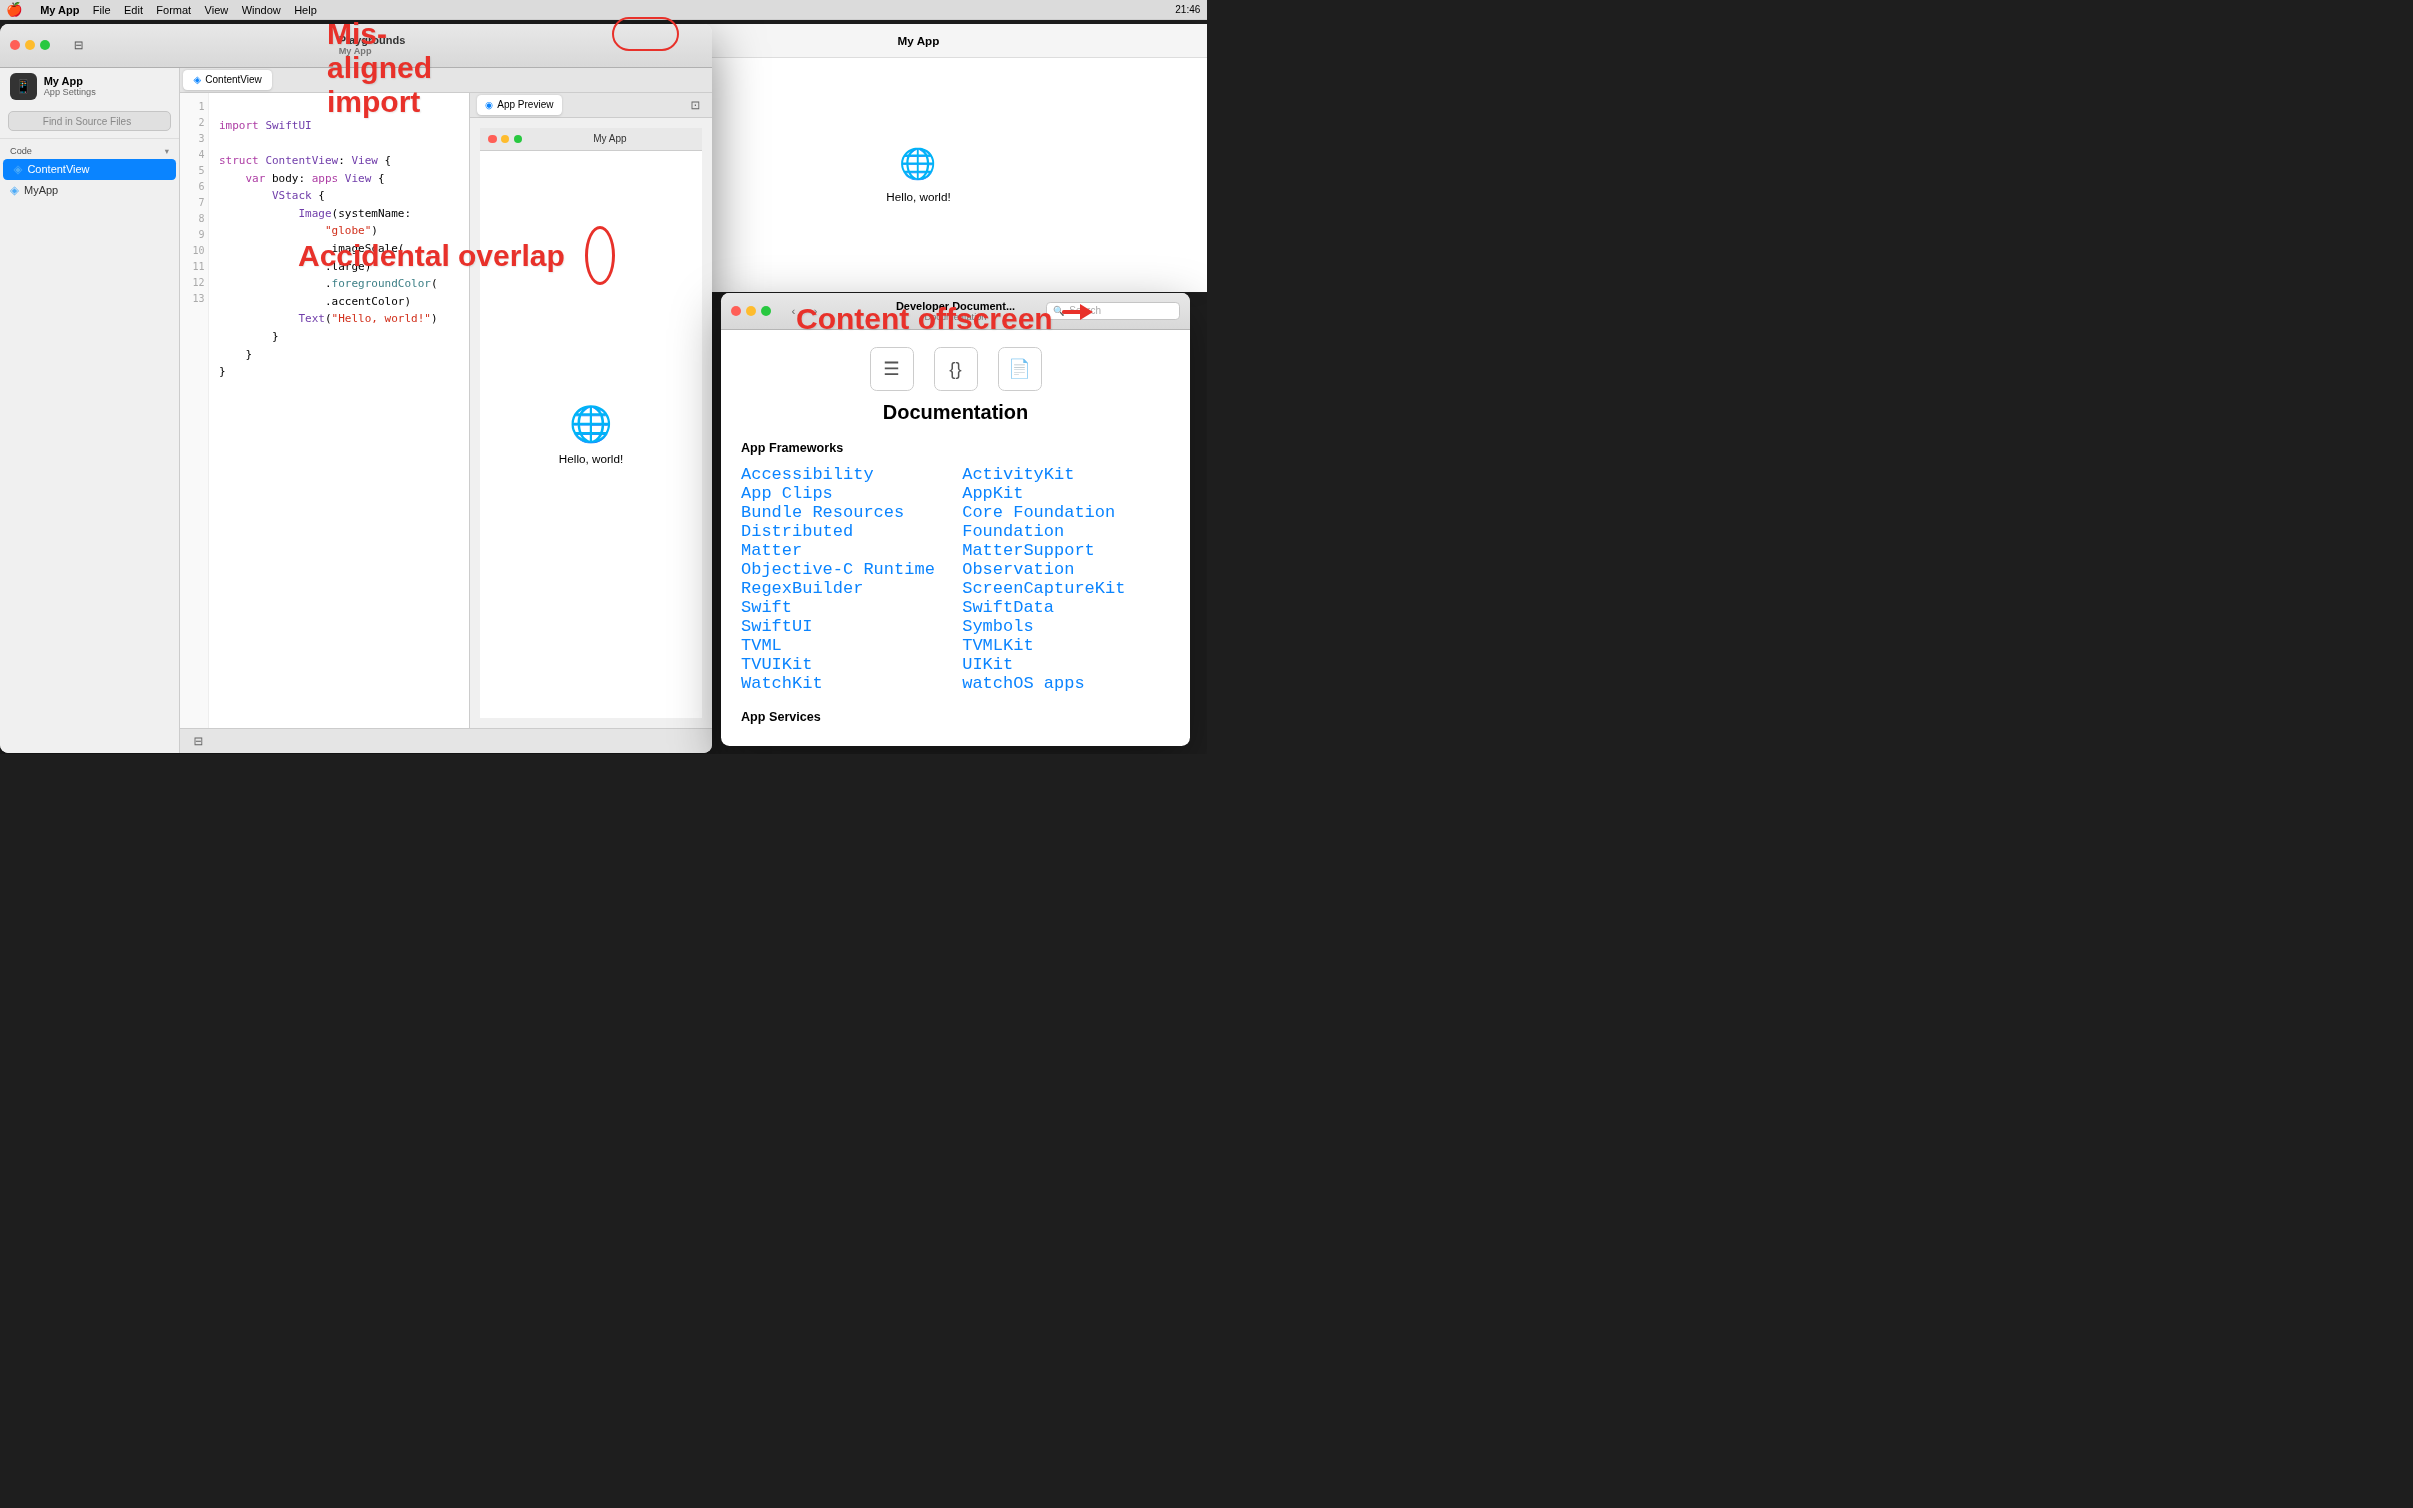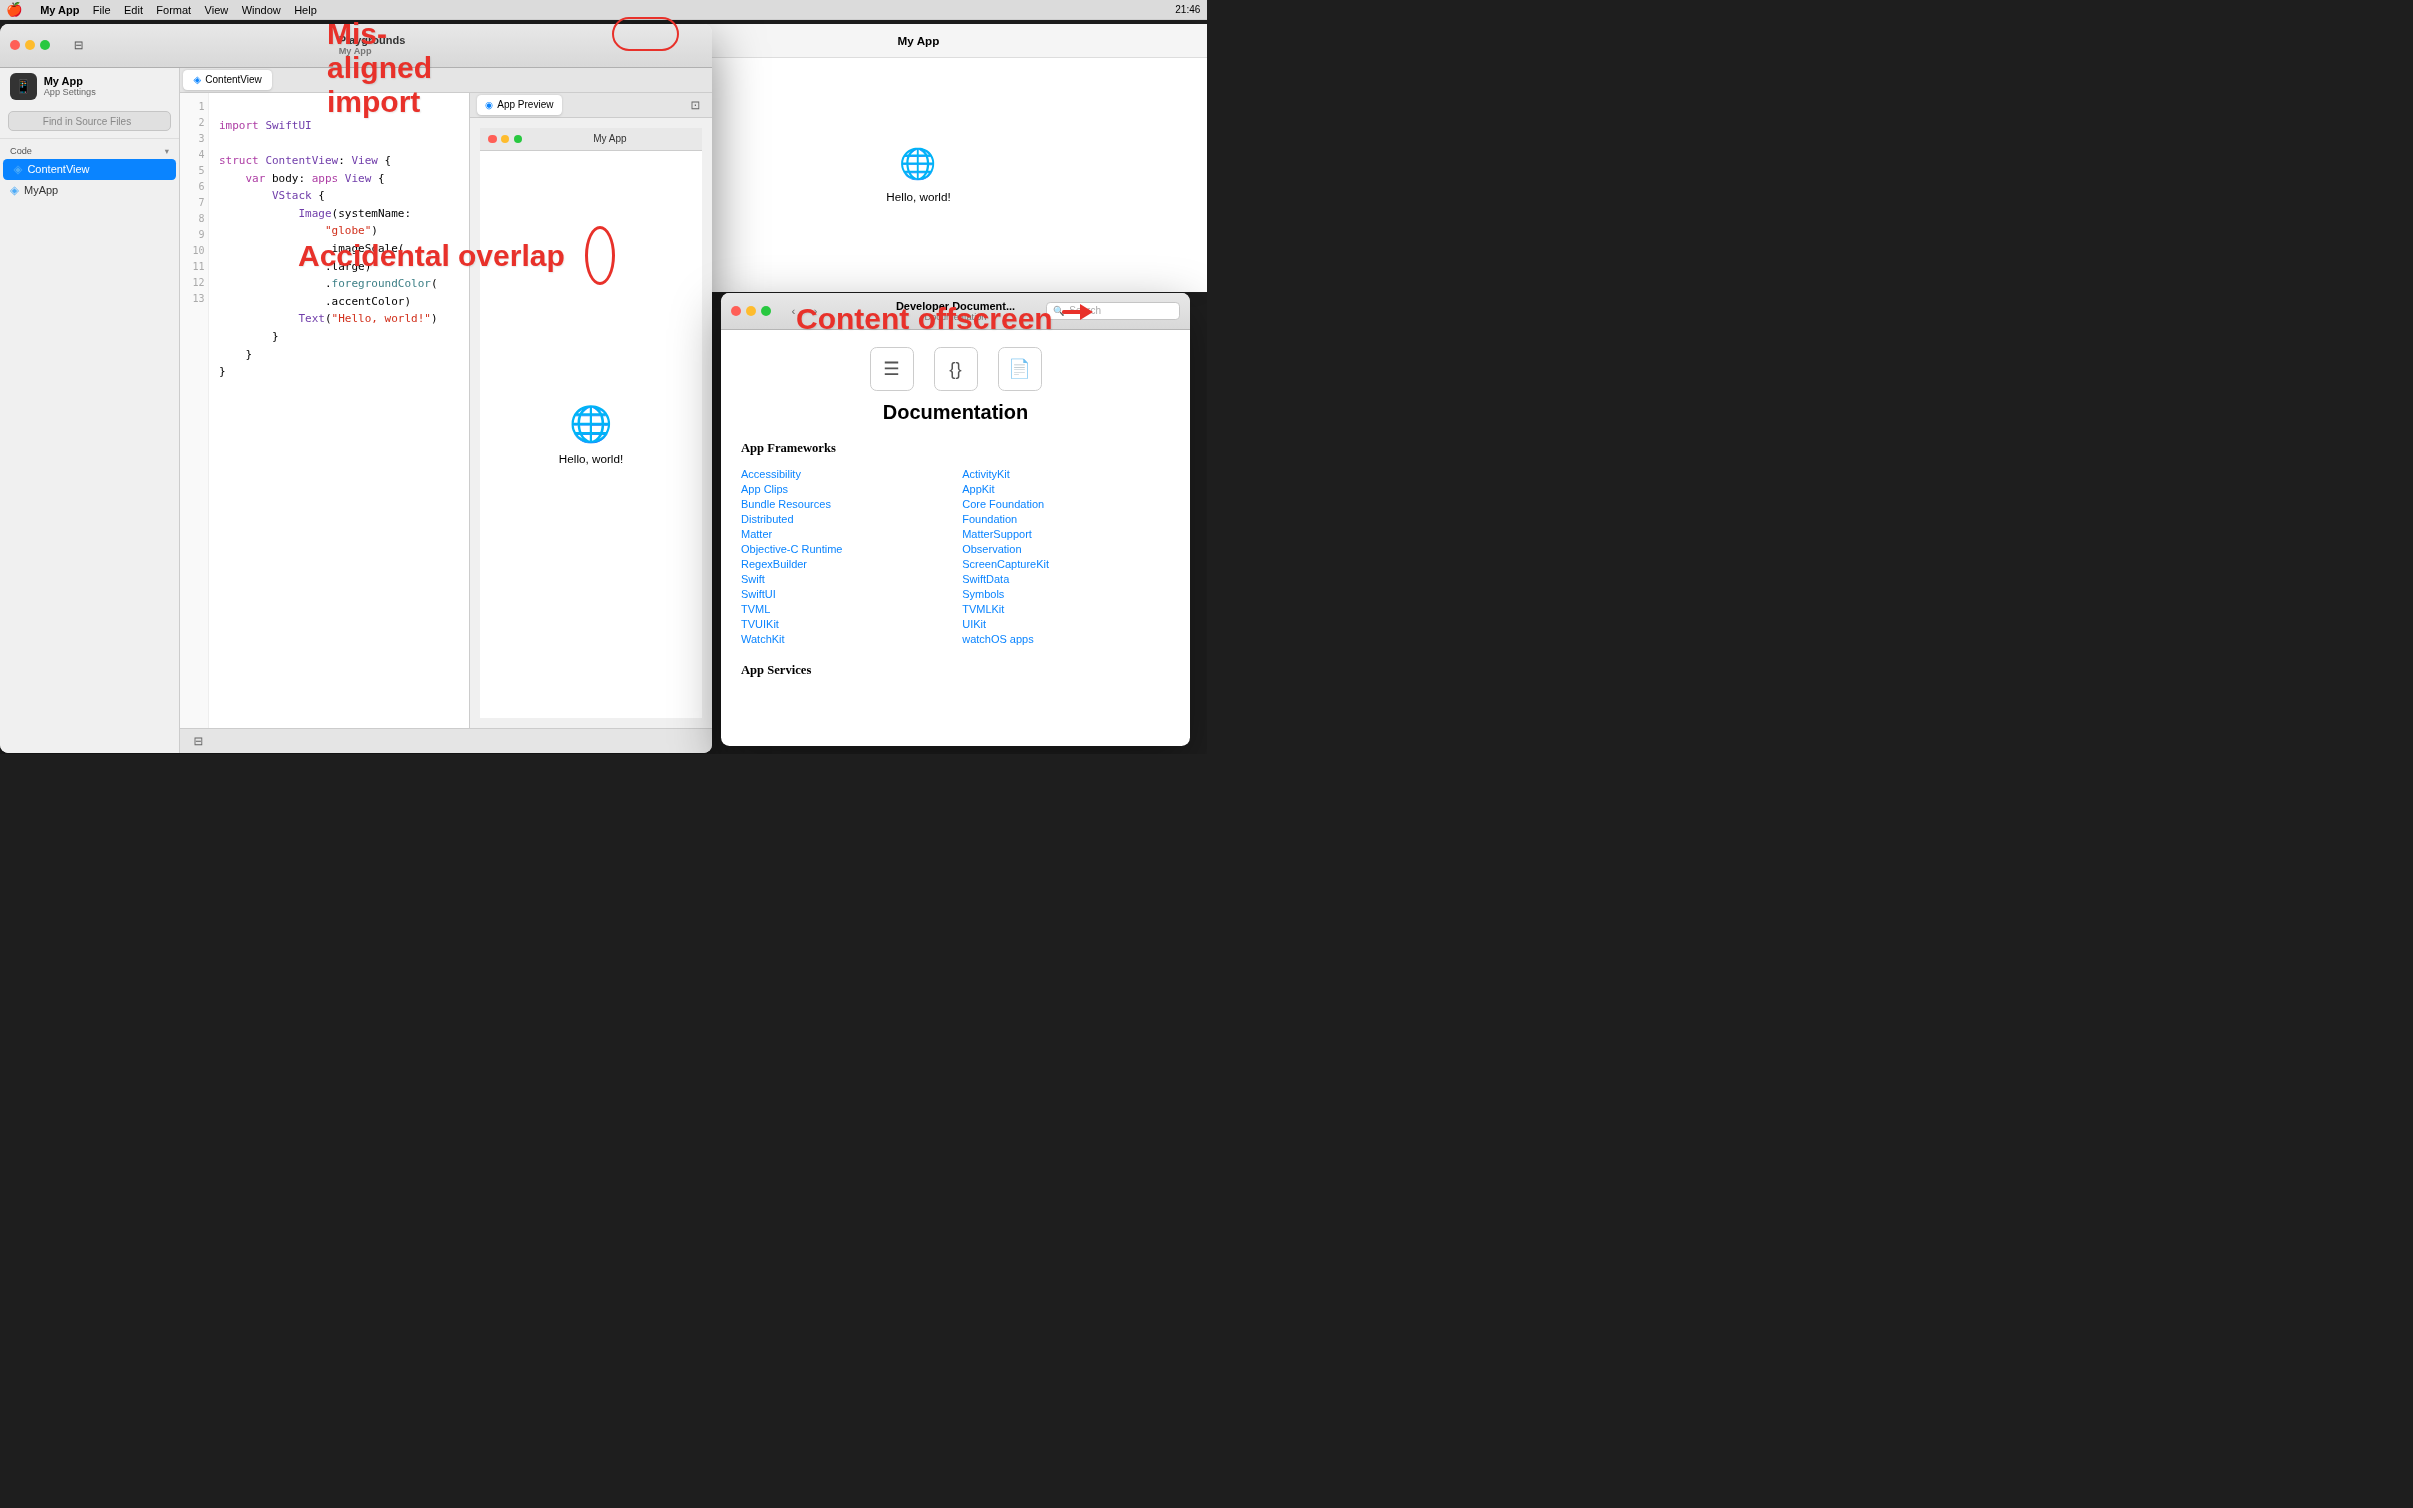--- a/index.html
+++ b/index.html
@@ -428,34 +428,34 @@
       font-size: 20px;
       font-weight: 700;
       color: #000;
       margin-bottom: 17px;
     }
     .docs-section-title {
       font-size: 12.6px;
       font-weight: 600;
       color: #000;
       margin-bottom: 10px;
-      font-family: Liberation Serif, serif;
     }
     .docs-grid {
       display: grid;
       grid-template-columns: 1fr 1fr;
       gap: 3.4px 13.4px;
       margin-bottom: 17px;
     }
     .docs-link {
-      font-size: 11px;
+      font-size: 17px;
       color: #0a84ff;
       cursor: pointer;
       padding: 1.7px 0;
       text-decoration: none;
+      font-family: Liberation Mono, monospace;
     }
 
     
     .myapp-panel {
       position: absolute;
       top: 23.5px;
       right: 0;
       width: 578px;
       height: 268px;
       background: #fff;

